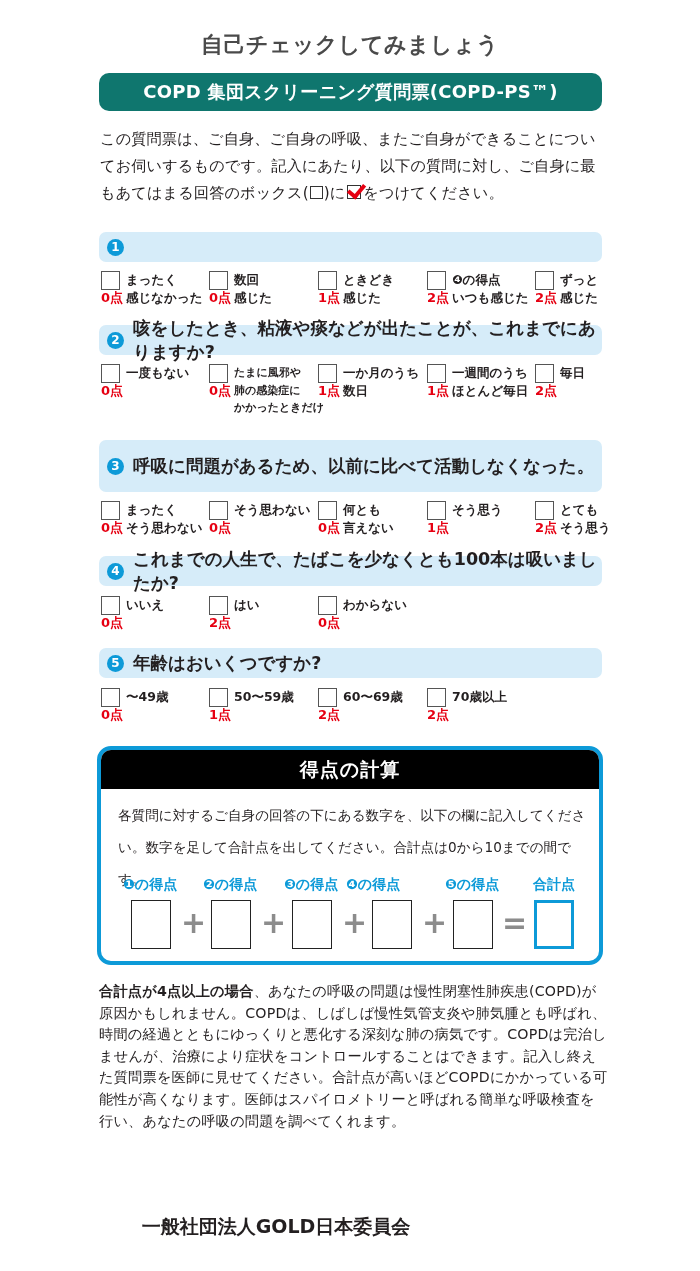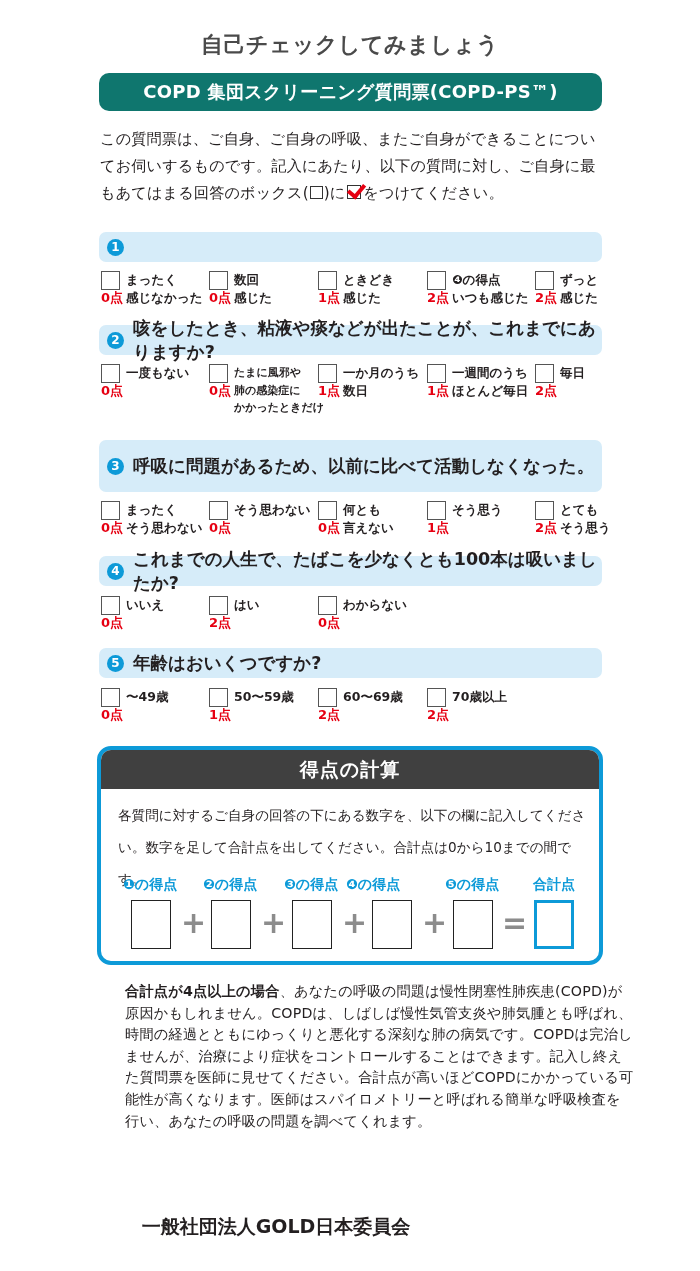--- a/index.html
+++ b/index.html
@@ -32,29 +32,29 @@
   .opt { position: absolute; font-size: 12.5px; font-weight: bold; line-height: 16px; }
   .opt .cb { position: absolute; left: 0; top: 0; width: 19px; height: 19px; border: 1.5px solid #555; background: #fff; }
   .opt .label { position: absolute; left: 25px; top: 1px; white-space: nowrap; }
   .opt .pts { position: absolute; left: 0; top: 19px; color: #e60012; white-space: nowrap; font-size: 13px; }
   .opt .label2 { position: absolute; left: 25px; top: 19px; white-space: nowrap; }
   .opt .label3 { position: absolute; left: 25px; top: 36px; white-space: nowrap; font-size: 11px; }
   .opt .small { font-size: 11px; }
 
   .calc { position: absolute; top: 746px; left: 97px; width: 506px; height: 219px;
     border: 4px solid #0d9ad8; border-radius: 14px; overflow: hidden; }
-  .calc-head { height: 39px; background: #404040; color: #fff; font-size: 19px; font-weight: bold;
+  .calc-head { height: 39px; background: #000000; color: #fff; font-size: 19px; font-weight: bold;
     text-align: center; line-height: 39px; letter-spacing: 1px; }
   .calc-text { position: absolute; top: 49px; left: 17px; width: 470px; font-size: 13.6px; line-height: 32px; }
   .score-label { position: absolute; top: 126px; font-size: 14px; font-weight: bold; color: #0d9ad8; white-space: nowrap; }
   .score-box { position: absolute; top: 150px; width: 40px; height: 49px; border: 1.5px solid #222; background: #fff; }
   .score-total { border: 3px solid #0d9ad8; }
   .op { position: absolute; top: 158px; font-size: 30px; font-weight: bold; color: #8c8c8c; line-height: 30px; }
 
-  .result { position: absolute; top: 981px; left: 99px; width: 510px; font-size: 14.2px; line-height: 21.6px; letter-spacing: 0.2px; margin-left: 26px; }
+  .result { position: absolute; top: 981px; left: 99px; width: 510px; font-size: 14.2px; line-height: 21.6px; letter-spacing: 0.2px; }
   .result b { font-weight: bold; }
 
   .footer { position: absolute; top: 1214px; left: 0; width: 552px; text-align: center; font-size: 19px; font-weight: bold; }
 </style>
 </head>
 <body>
 
 <div class="title">自己チェックしてみましょう</div>
 <div class="banner">COPD 集団スクリーニング質問票(COPD-PS™)</div>
 

